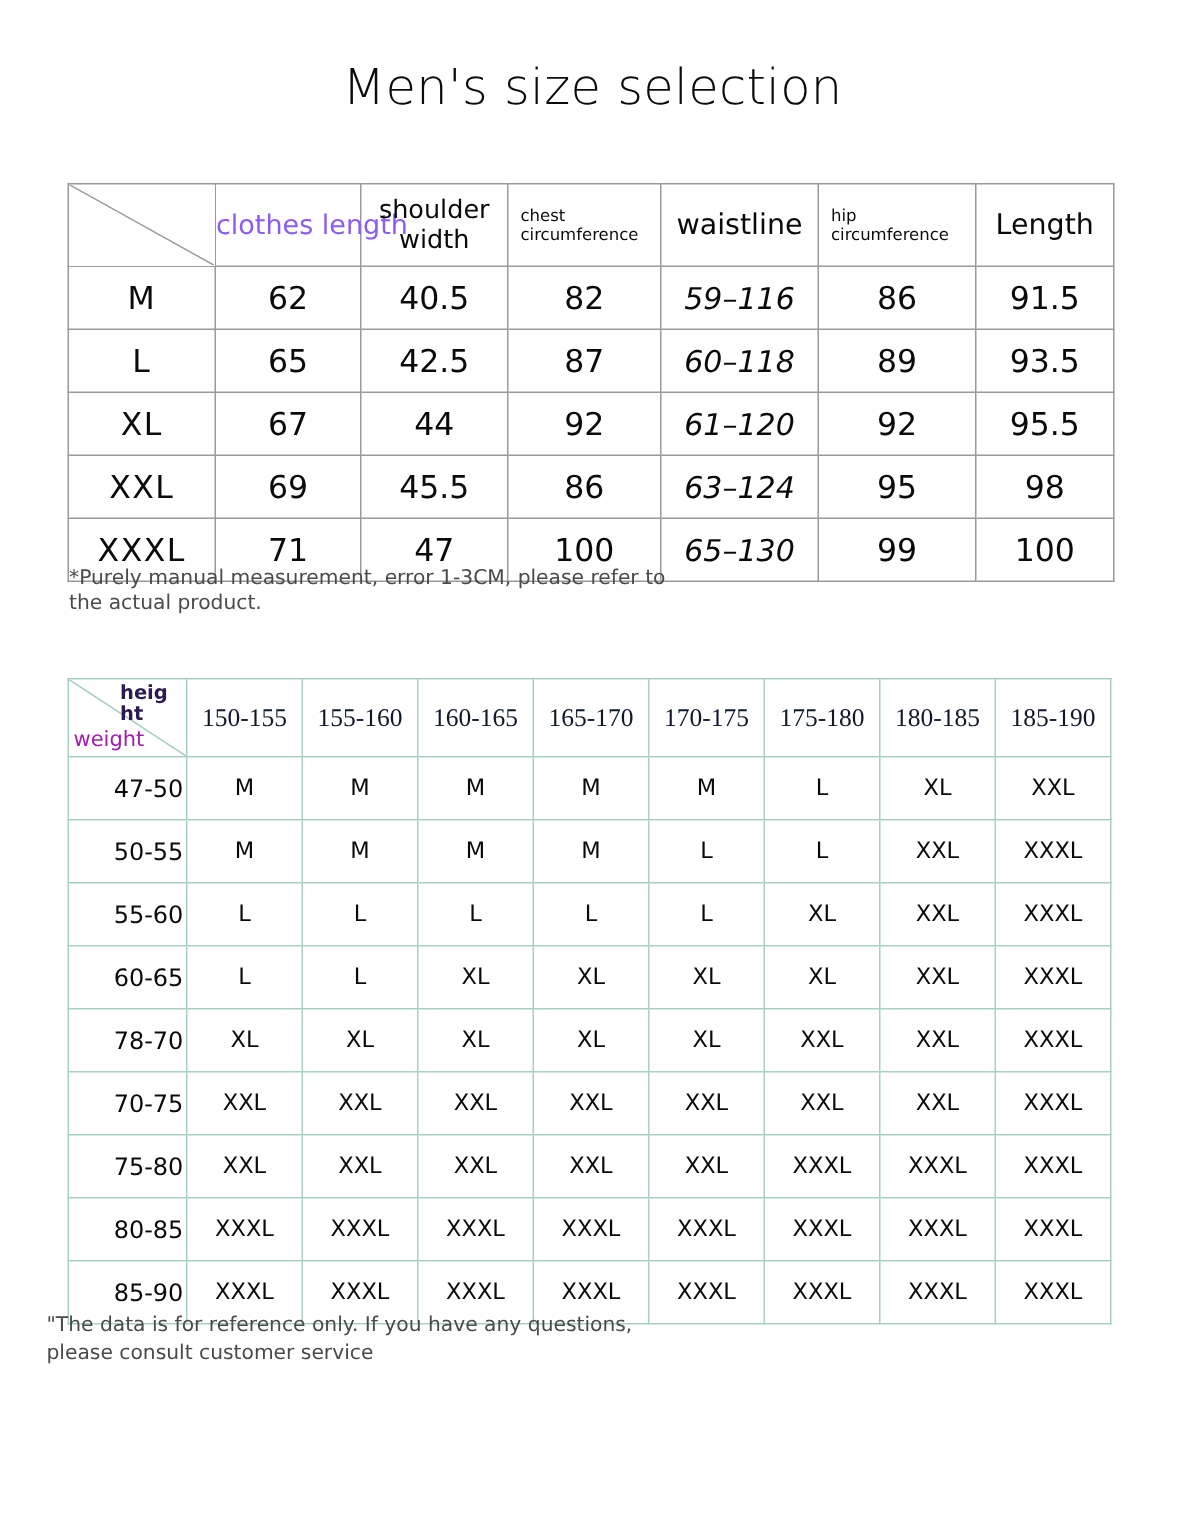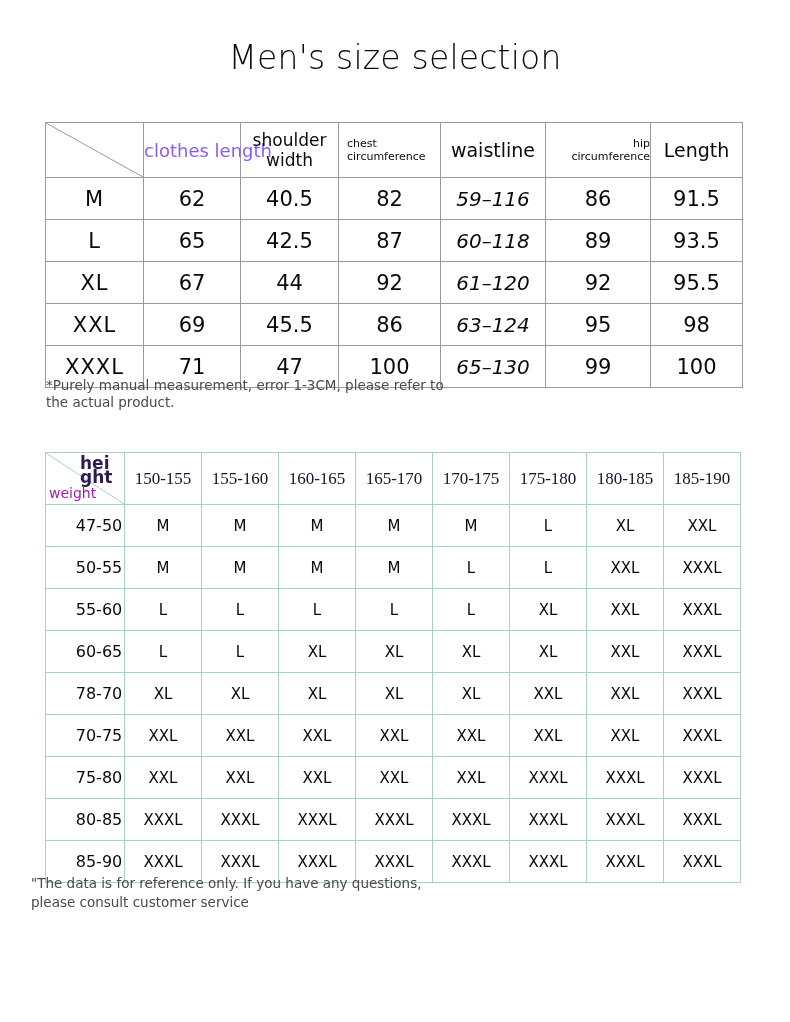--- a/index.html
+++ b/index.html
@@ -170,21 +170,21 @@
     left: 0; top: 0;
     width: 100%; height: 100%;
     pointer-events: none;
   }
   .corner2 .lbl-height {
     position: absolute;
     right: 4px;
     top: 3px;
     width: 40px;
     font-family: "DejaVu Sans", sans-serif;
-    font-size: 17px;
+    font-size: 13px;
     font-weight: bold;
     color: #2b1b52;
     line-height: 14px;
     text-align: left;
     word-break: break-all;
   }
   .corner2 .lbl-weight {
     position: absolute;
     left: 3px;
     bottom: 3px;
@@ -262,21 +262,21 @@
         <td>
           <div class="hdr-sm" style="text-align:left; padding-left:8px;">
             <div>chest</div>
             <div>circumference</div>
           </div>
         </td>
         <td>
           <span class="hdr-lg">waistline</span>
         </td>
         <td>
-          <div class="hdr-sm" style="text-align:right; padding-left:8px;">
+          <div class="hdr-sm" style="text-align:left; padding-left:8px;">
             <div>hip</div>
             <div>circumference</div>
           </div>
         </td>
         <td>
           <span class="hdr-lg">Length</span>
         </td>
       </tr>
     <tr class="data-row">
           <td><span class="cell-size">M</span></td>

